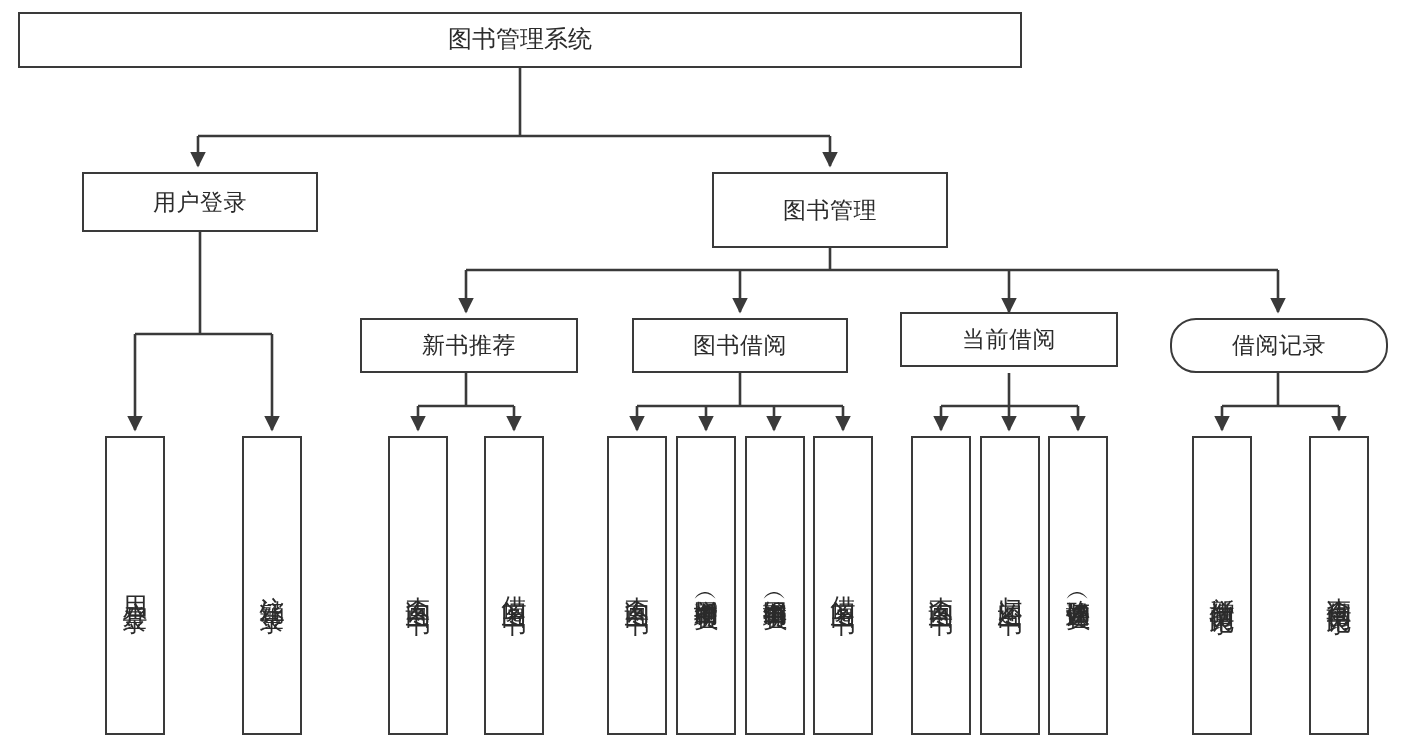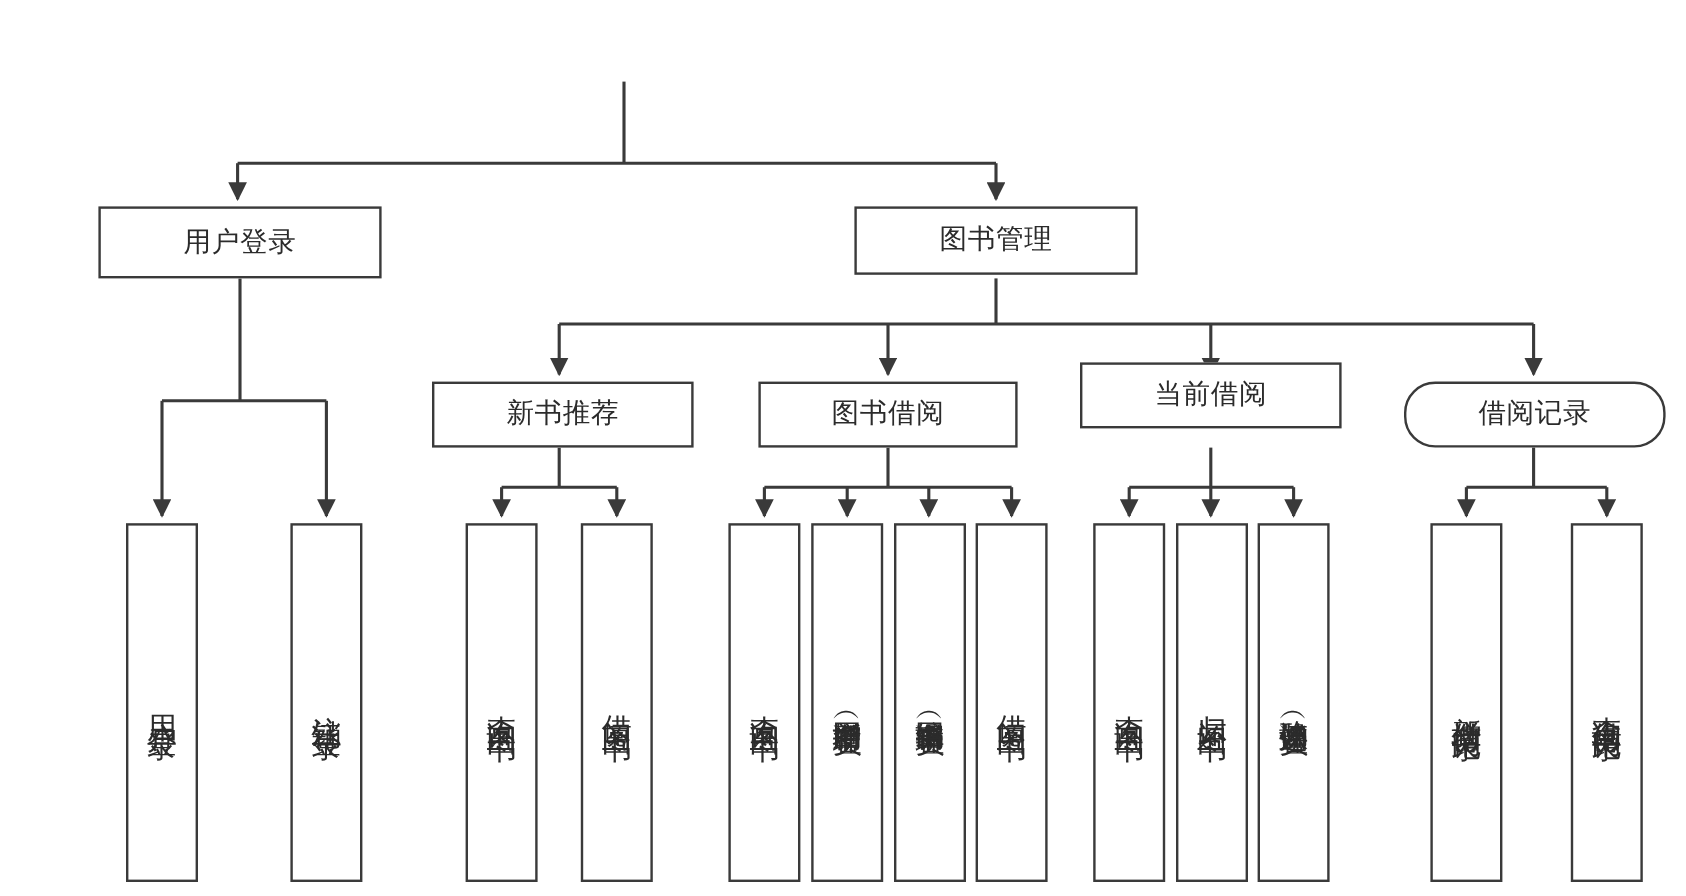--- a/index.html
+++ b/index.html
@@ -114,35 +114,38 @@
       <path d="M 1009 406 L 1009 430" marker-end="url(#arrow)"></path>
       <path d="M 1078 406 L 1078 430" marker-end="url(#arrow)"></path>
 
       <path d="M 1278 373 L 1278 406"></path>
       <path d="M 1222 406 L 1339 406"></path>
       <path d="M 1222 406 L 1222 430" marker-end="url(#arrow)"></path>
       <path d="M 1339 406 L 1339 430" marker-end="url(#arrow)"></path>
     </g>
   </svg>
 
+  <div class="node root" style="left:18px; top:12px; width:1004px; height:56px;">
+    <span class="txt">图书管理系统</span>
+  </div>
 
   <div class="node horiz" style="left:82px; top:172px; width:236px; height:60px;">
     <span class="txt">用户登录</span>
   </div>
-  <div class="node horiz" style="left:712px; top:172px; width:236px; height:57px;">
+  <div class="node horiz" style="left:712px; top:172px; width:236px; height:76px;">
     <span class="txt">图书管理</span>
   </div>
 
   <div class="node horiz" style="left:360px; top:318px; width:218px; height:55px;">
     <span class="txt">新书推荐</span>
   </div>
   <div class="node horiz" style="left:632px; top:318px; width:216px; height:55px;">
     <span class="txt">图书借阅</span>
   </div>
-  <div class="node horiz" style="left:900px; top:302px; width:218px; height:55px;">
+  <div class="node horiz" style="left:900px; top:312px; width:218px; height:55px;">
     <span class="txt">当前借阅</span>
   </div>
   <div class="node horiz" style="left:1170px; top:318px; width:218px; height:55px;border-radius:26px;">
     <span class="txt">借阅记录</span>
   </div>
 
   <div class="node leaf" style="left:105px; top:436px; width:60px; height:299px;">
     <span class="txt">用户登录</span>
   </div>
   <div class="node leaf" style="left:242px; top:436px; width:60px; height:299px;">

